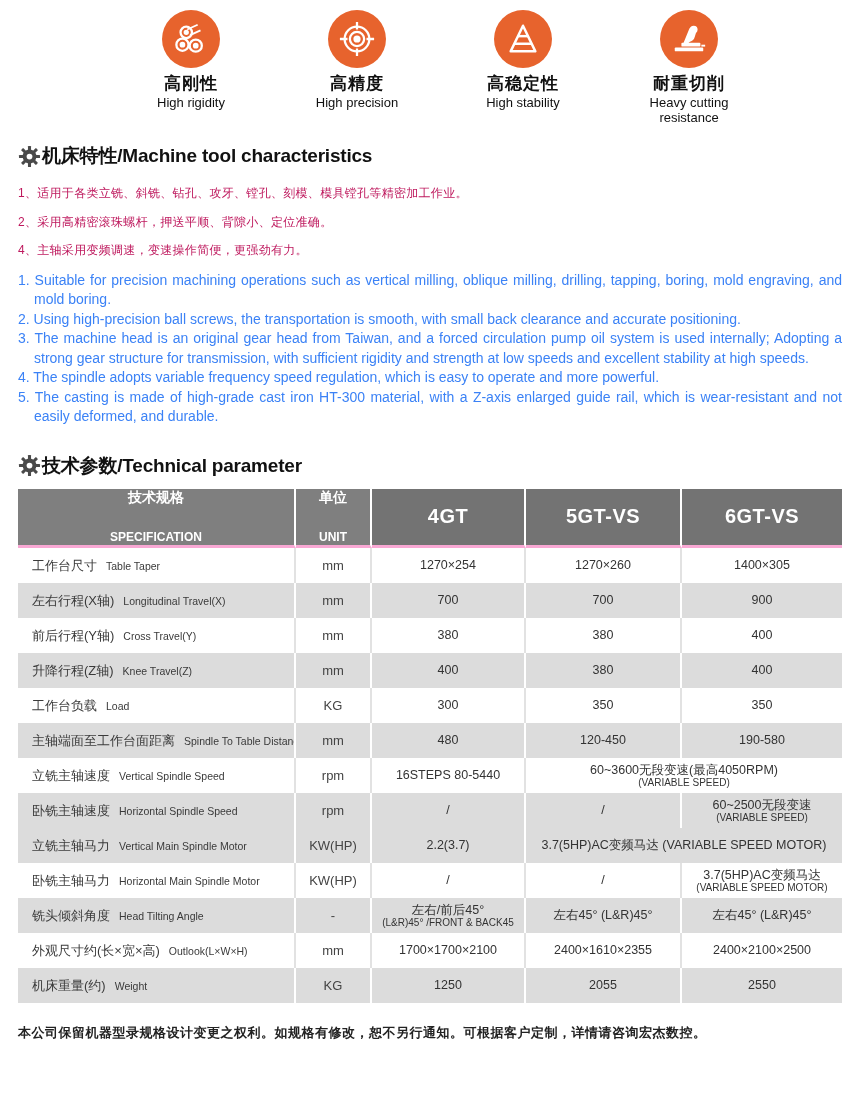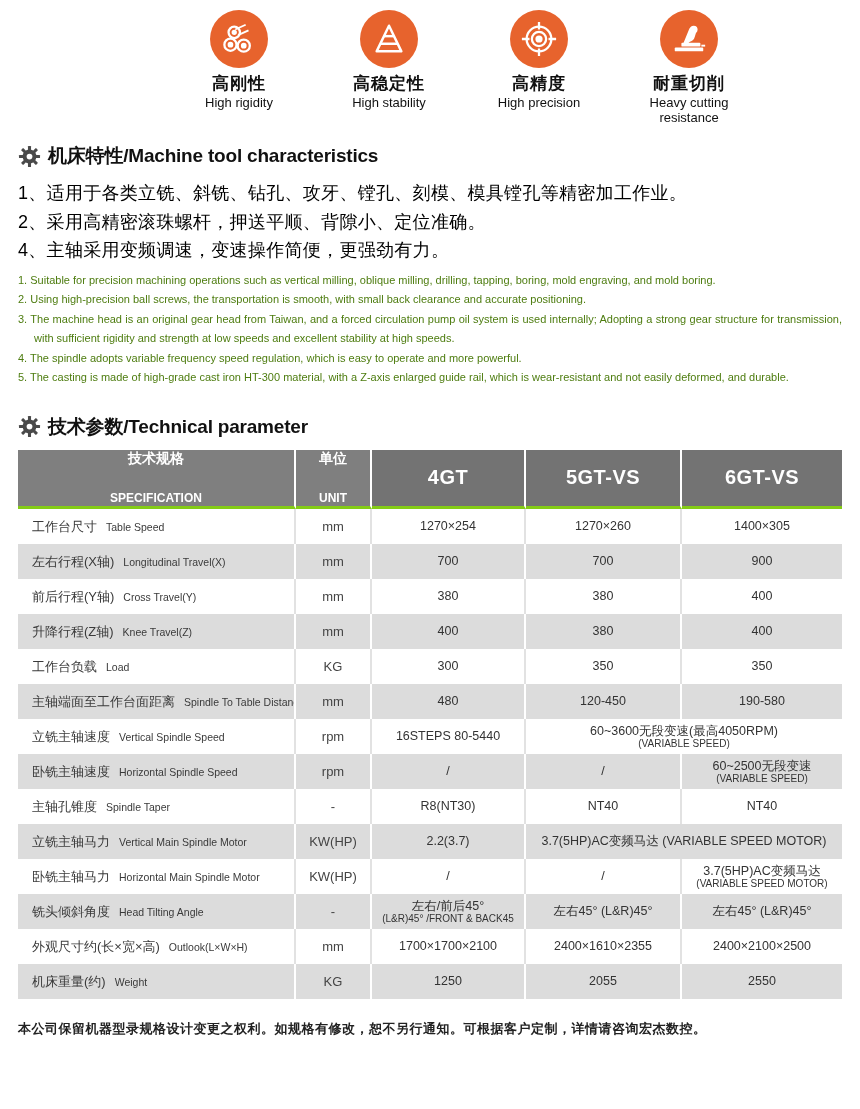--- a/index.html
+++ b/index.html
@@ -5,44 +5,44 @@
   * { margin:0; padding:0; box-sizing:border-box; }
   html,body { background:#fff; }
   body {
     width:860px; min-height:1109px; margin:0 auto;
     font-family:"Liberation Sans","DejaVu Sans",sans-serif;
     color:#1c1c1c;
   }
   .page { padding:8px 18px 10px 18px; }
 
   
-  .features { display:flex; justify-content:flex-end; padding:2px 78px 0 98px; }
+  .features { display:flex; justify-content:space-between; padding:2px 78px 0 98px; }
   .feature { display:flex; flex-direction:column; align-items:center; text-align:center; width:150px; }
   .feature-circle {
     width:58px; height:58px; border-radius:50%;
     background:#E7632D; display:flex; align-items:center; justify-content:center;
   }
   .feature-cn { font-size:17px; font-weight:bold; margin-top:4px; color:#111; letter-spacing:1px; }
   .feature-en { font-size:13px; color:#111; line-height:15px; max-width:110px; }
 
   
-  .section-head { display:flex; align-items:center; gap:7px; margin-top:18px; }
+  .section-head { display:flex; align-items:center; gap:1px; margin-top:18px; }
   .section-title { font-size:19px; font-weight:bold; color:#111; letter-spacing:-0.2px; }
 
   
   .cn-list { margin-top:10px; }
-  .cn-item { font-size:18px; color:#000000; line-height:28.5px; letter-spacing:0.3px; }
+  .cn-item { font-size:12px; color:#be185d; line-height:28.5px; letter-spacing:0.3px; }
   .en-list { margin-top:6px; }
-  .en-item { font-size:11px; color:#4d7c0f; line-height:19.5px; padding-left:16px; text-indent:-16px; text-align:justify; }
+  .en-item { font-size:14px; color:#3b82f6; line-height:19.5px; padding-left:16px; text-indent:-16px; text-align:justify; }
 
   
   table.spec { border-collapse:separate; border-spacing:0; width:824px; margin-top:10px; table-layout:fixed; }
   table.spec th, table.spec td { border-right:2px solid #fff; }
   table.spec th:last-child, table.spec td:last-child { border-right:none; }
-  thead th { background:#7F7F7F; color:#fff; font-weight:bold; height:47px; border-bottom:3px solid #84cc16; vertical-align:middle; }
+  thead th { background:#7F7F7F; color:#fff; font-weight:bold; height:47px; border-bottom:3px solid #f9a8d4; vertical-align:middle; }
   thead th.model { background:#737373; font-size:20px; letter-spacing:0.5px; }
   .hd-cn { display:block; font-size:14px; line-height:17px; }
   .hd-en { display:block; font-size:12px; line-height:15px; font-weight:bold;margin-top:24px; }
   tbody td { height:35px; vertical-align:middle; text-align:center; }
   tbody tr.odd  td { background:#fff;     border-right-color:#e2e2e2; }
   tbody tr.even td { background:#DCDCDC;  border-right-color:#fff;margin-left:38px; }
   td.lbl { text-align:left; padding-left:14px; white-space:nowrap; overflow:hidden; }
   .lcn { font-size:13px; color:#3a3a3a; }
   .len { font-size:10.5px; color:#3a3a3a; margin-left:9px; }
   td.unit { font-size:13px; color:#444; }
@@ -75,43 +75,43 @@
               <circle cx="25" cy="27" r="1.8" fill="#fff"></circle>
           </g>
         </svg>
       </div>
       <div class="feature-cn">高刚性</div>
       <div class="feature-en">High rigidity</div>
     </div>
     <div class="feature">
       <div class="feature-circle">
         <svg width="38" height="38" viewBox="0 0 40 40">
-          <g fill="none" stroke="#fff" stroke-width="2.6" stroke-linejoin="round">
-            <path d="M20 6 L33 33 L7 33 Z"></path>
-            <path d="M14.7 17 L25.3 17"></path>
-            <path d="M11 25 L29 25"></path>
-          </g>
-        </svg>
-      </div>
-      <div class="feature-cn">高稳定性</div>
-      <div class="feature-en">High stability</div>
-    </div>
-    <div class="feature">
-      <div class="feature-circle">
-        <svg width="38" height="38" viewBox="0 0 40 40">
           <g fill="none" stroke="#fff" stroke-width="2.4">
             <circle cx="20" cy="20" r="13"></circle>
             <circle cx="20" cy="20" r="7.5"></circle>
             <circle cx="20" cy="20" r="2.6" fill="#fff"></circle>
             <path d="M20 2 L20 10 M20 30 L20 38 M2 20 L10 20 M30 20 L38 20"></path>
           </g>
         </svg>
       </div>
       <div class="feature-cn">高精度</div>
       <div class="feature-en">High precision</div>
+    </div>
+    <div class="feature">
+      <div class="feature-circle">
+        <svg width="38" height="38" viewBox="0 0 40 40">
+          <g fill="none" stroke="#fff" stroke-width="2.6" stroke-linejoin="round">
+            <path d="M20 6 L33 33 L7 33 Z"></path>
+            <path d="M14.7 17 L25.3 17"></path>
+            <path d="M11 25 L29 25"></path>
+          </g>
+        </svg>
+      </div>
+      <div class="feature-cn">高稳定性</div>
+      <div class="feature-en">High stability</div>
     </div>
     <div class="feature">
       <div class="feature-circle">
         <svg width="38" height="38" viewBox="0 0 40 40">
           <g fill="#fff" stroke="none">
             <rect x="5" y="29" width="30" height="4" rx="1"></rect>
             <rect x="12" y="24" width="20" height="4" rx="1"></rect>
             <path d="M33 26 L37 26 L37 28 L33 28 Z"></path>
             <path d="M13 27 L20 10 Q21 7 24 7 L26 7 Q29 7 28.5 10 L26 18 Q25 22 21 23 L16 27 Z"></path>
             <circle cx="25" cy="10" r="4"></circle>
@@ -195,21 +195,21 @@
           <span class="hd-cn">单位</span>
           <span class="hd-en">UNIT</span>
         </th>
         <th class="model">4GT</th>
         <th class="model">5GT-VS</th>
         <th class="model">6GT-VS</th>
       </tr>
     </thead>
     <tbody>
       <tr class="odd">
-        <td class="lbl"><span class="lcn">工作台尺寸</span><span class="len">Table Speed</span></td>
+        <td class="lbl"><span class="lcn">工作台尺寸</span><span class="len">Table Taper</span></td>
         <td class="unit">mm</td>
         <td>
             <span class="cm">1270×254</span>
           </td>
         <td>
             <span class="cm">1270×260</span>
           </td>
         <td>
             <span class="cm">1400×305</span>
           </td>
@@ -297,33 +297,20 @@
             <span class="cm">/</span>
           </td>
         <td>
             <span class="cm">/</span>
           </td>
         <td>
             <span class="cm">60~2500无段变速</span>
             <span class="cs">(VARIABLE SPEED)</span>
           </td>
       </tr>
-      <tr class="odd">
-        <td class="lbl"><span class="lcn">主轴孔锥度</span><span class="len">Spindle Taper</span></td>
-        <td class="unit">-</td>
-        <td>
-            <span class="cm">R8(NT30)</span>
-          </td>
-        <td>
-            <span class="cm">NT40</span>
-          </td>
-        <td>
-            <span class="cm">NT40</span>
-          </td>
-      </tr>
       <tr class="even">
         <td class="lbl"><span class="lcn">立铣主轴马力</span><span class="len">Vertical Main Spindle Motor</span></td>
         <td class="unit">KW(HP)</td>
         <td>
             <span class="cm">2.2(3.7)</span>
           </td>
         <td colspan="2">
             <span class="cm">3.7(5HP)AC变频马达  (VARIABLE SPEED MOTOR)</span>
           </td>
       </tr>

